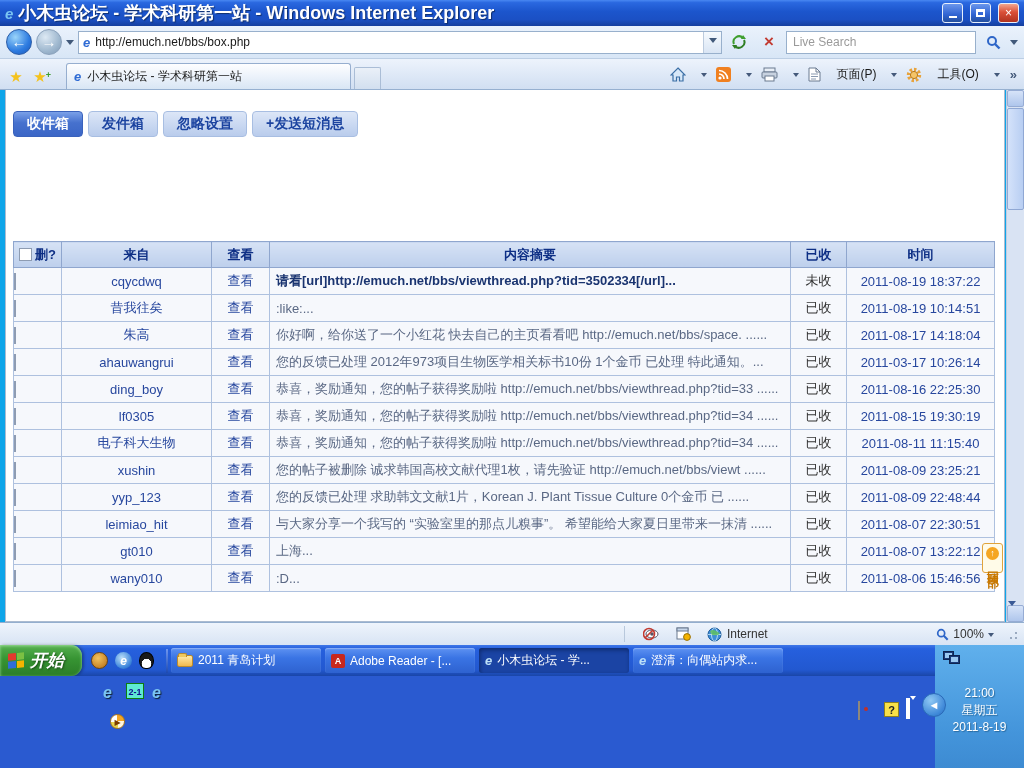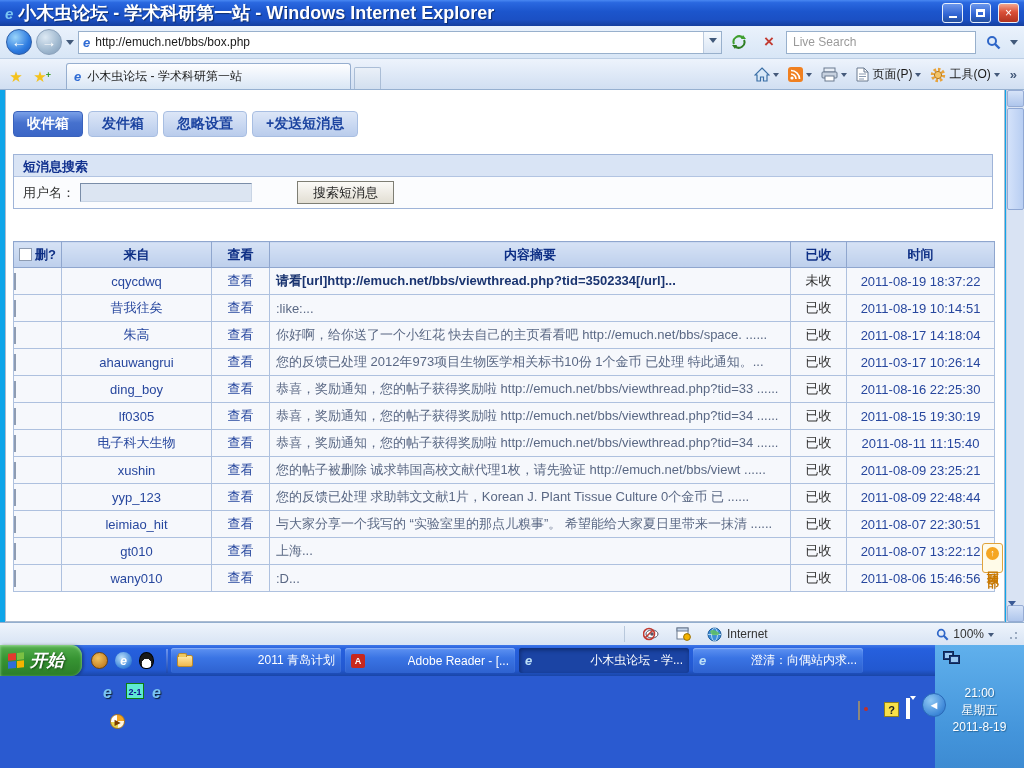--- a/index.html
+++ b/index.html
@@ -31,21 +31,21 @@
   .searchbox input { border:none; outline:none; width:100%; font-size:12px; color:#9A9A9A; background:transparent; font-family:"Liberation Sans",sans-serif; }
   .searchbox input::placeholder { color:#9A9A9A; opacity:1; }
 
   
   .tabrow { height:31px; background:linear-gradient(#EDF3FC,#D1DFF2); display:flex; align-items:flex-end; padding:0 4px; border-bottom:1px solid #96B0D0; }
   .fav-btn { width:24px; height:24px; text-align:center; font-size:15px; color:#F4C21D; line-height:24px; position:relative; }
   .fav-plus { position:absolute; right:1px; bottom:2px; font-size:9px; font-weight:bold; color:#3E9E2E; }
   .ie-tab { width:285px; height:26px; background:linear-gradient(#FEFEFF,#EAF1FA 55%,#D9E6F4); border:1px solid #96AECF; border-bottom:none; border-radius:3px 3px 0 0; display:flex; align-items:center; gap:6px; padding:0 7px; font-size:12px; color:#1A1A1A; margin-left:14px; }
   .tab-stub { width:27px; height:22px; background:linear-gradient(#EAF0F8,#D2DFEF); border:1px solid #AABDD6; border-bottom:none; border-radius:2px 2px 0 0; margin-left:3px; }
   .cmd-area { margin-left:auto; display:flex; align-items:center; gap:5px; padding-bottom:5px; font-size:12px; color:#1A1A1A; }
-  .cmd-item { display:flex; align-items:center; gap:3px; padding:1px 2px; }
+  .cmd-item { display:flex; align-items:center; gap:15px; padding:1px 2px; }
   .cmd-tri { width:0; height:0; border:3px solid transparent; border-top:4px solid #44597A; margin-top:4px; }
   .chev { font-size:13px; color:#44597A; font-weight:bold; padding:0 3px; }
 
   
   .content-wrap { position:relative; height:532px; background:#0ea5e9; }
   .page { position:absolute; left:5px; right:19px; top:0; bottom:0; background:#fff; border:1px solid #ABBBD0; border-top:none; }
   .pm-tabs { position:absolute; top:21px; left:7px; display:flex; gap:5px; }
   .pm-tab { height:26px; padding:0 13px; display:flex; align-items:center; font-size:14px; font-weight:bold; border-radius:4px; }
   .pm-tab.active { background:linear-gradient(#7AA0E8,#4671CE 45%,#3B66C6); color:#fff; border:1px solid #3A62BC; }
   .pm-tab.inactive { background:linear-gradient(#DCE6F7,#B9CCEC); color:#1C44A0; border:1px solid #A8BEE2; }
@@ -92,21 +92,21 @@
     radial-gradient(circle at 5px 10px,#9AAAC0 1.2px,transparent 1.5px); }
 
   
   .taskbar { position:absolute; top:645px; left:0; width:1024px; height:31px; background:linear-gradient(#3E77E8,#2660DE 12%,#2258D0 80%,#1A46A8); display:flex; align-items:center; }
   .start-btn { height:31px; background:linear-gradient(#56B050,#379433 45%,#2B7D28); border-radius:0 11px 11px 0; display:flex; align-items:center; gap:6px; padding:0 18px 0 8px; box-shadow:inset 0 1px 3px #9ADC96, 2px 0 3px rgba(0,0,0,.3); }
   .start-label { color:#fff; font-size:17px; font-weight:bold; font-style:italic; text-shadow:1px 1px 2px #1A4A18; }
   .win-flag { width:16px; height:15px; display:grid; grid-template:1fr 1fr / 1fr 1fr; gap:1px; transform:skewY(-6deg); }
   .wf-r { background:#E23A2E; } .wf-g { background:#7BC043; } .wf-b { background:#2E6DD8; } .wf-y { background:#F5B400; }
   .ql { display:flex; align-items:center; gap:7px; padding:0 9px; }
   .tb-sep { width:2px; height:24px; background:linear-gradient(#6E96F0,#1E4AB0); margin:0 3px; }
-  .task-btn { width:170px; height:25px; margin-right:4px; border-radius:3px; display:flex; align-items:center; gap:5px; padding:0 6px; font-size:12px; color:#fff; background:linear-gradient(#5E92F2,#3A74E4 40%,#2E62D0); box-shadow:inset 0 1px 1px #8AB0F6; white-space:nowrap; overflow:hidden;justify-content:space-between; }
+  .task-btn { width:150px; height:25px; margin-right:4px; border-radius:3px; display:flex; align-items:center; gap:5px; padding:0 6px; font-size:12px; color:#fff; background:linear-gradient(#5E92F2,#3A74E4 40%,#2E62D0); box-shadow:inset 0 1px 1px #8AB0F6; white-space:nowrap; overflow:hidden; }
   .task-btn.active { background:#1B44A4; box-shadow:inset 1px 2px 4px #0E2A6E; }
   .task-label { overflow:hidden; white-space:nowrap; }
   .folder-ic { width:16px; height:12px; background:linear-gradient(#FFE9A8,#F0B94E); border:1px solid #B98A2E; border-radius:1px 2px 2px 2px; position:relative; flex:none; }
   .folder-ic:before { content:""; position:absolute; top:-3px; left:0; width:7px; height:3px; background:#F0C95E; border:1px solid #B98A2E; border-bottom:none; border-radius:2px 2px 0 0; }
   .adobe-ic { width:14px; height:14px; background:#C8281E; border-radius:2px; color:#fff; font-size:9px; font-weight:bold; text-align:center; line-height:14px; flex:none; }
 
   
   .desktop { position:absolute; top:676px; left:0; width:1024px; height:92px; background:#2A5AD0; }
   .dt-ic { position:absolute; }
   .badge-2-1 { width:18px; height:16px; background:#5eead4; color:#10108E; font-size:9px; font-weight:bold; text-align:center; line-height:16px; border:1px solid #0E7E0E; }
@@ -234,28 +234,20 @@
   <div class="content-wrap">
     <div class="page">
 
       <div class="pm-tabs">
         <span class="pm-tab active">收件箱</span>
         <span class="pm-tab inactive">发件箱</span>
         <span class="pm-tab inactive">忽略设置</span>
         <span class="pm-tab inactive">+发送短消息</span>
       </div>
 
-      <div class="search-panel">
-        <div class="sp-header">短消息搜索</div>
-        <div class="sp-body">
-          <span>用户名：</span>
-          <input class="sp-input" type="text" style="">
-          <button class="sp-btn">搜索短消息</button>
-        </div>
-      </div>
 
       <table class="msg">
         <colgroup>
             <col style="width:48px">
             <col style="width:150px">
             <col style="width:58px">
             <col>
             <col style="width:56px">
             <col style="width:148px">
           </colgroup>

